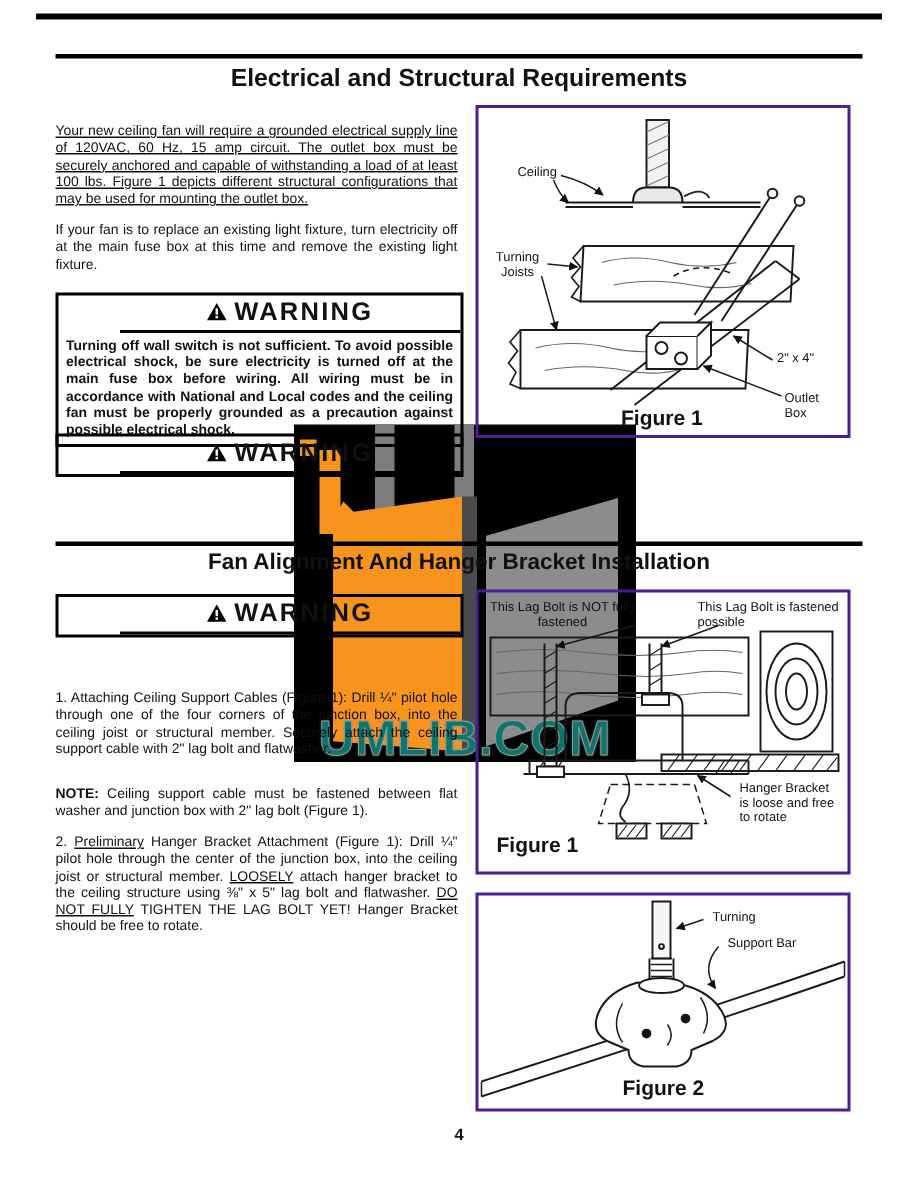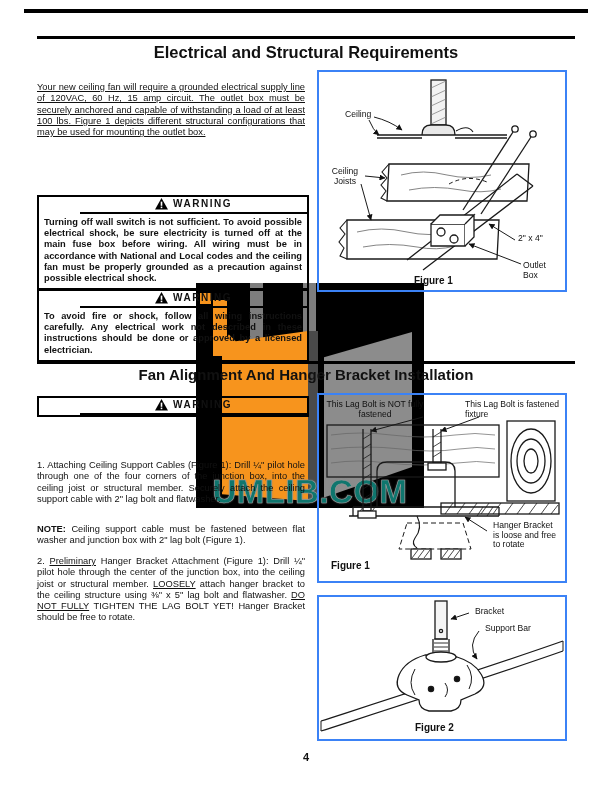--- a/index.html
+++ b/index.html
@@ -18,30 +18,30 @@
   h2.title2 { position:absolute; left:0; right:0; top:366px; margin:0;
     text-align:center; font-size:15px; font-weight:bold; }
 
   .col { left:37px; width:268px; }
   p.body { margin:0; font-size:9.3px; line-height:11.3px; text-align:justify; }
   .note { }
   .note b { font-weight:bold; }
   .u { text-decoration:underline; }
 
   .warnbox { border:2px solid #000; }
-  .warnhead { display:flex; align-items:flex-start; justify-content:center; gap:5px;
+  .warnhead { display:flex; align-items:center; justify-content:center; gap:5px;
     border-bottom:2px solid #000; padding:1px 0 2px 0;
-    font-size:10px; font-weight:bold; letter-spacing:1.5px;margin-left:41px; }
+    font-size:17px; font-weight:bold; letter-spacing:1.5px;margin-left:41px; }
   .warnbody { padding:3px 5px 4px 5px; font-size:9.3px; line-height:11.2px;
     font-weight:bold; text-align:justify; }
 
-  .figbox { border:2px solid #3b82f6; background:transparent; }
+  .figbox { border:2px solid #4c1d95; background:transparent; }
   .figbox svg { position:absolute; left:0; top:0; }
   .figlabel { position:absolute; font-size:8.6px; line-height:9.6px; color:#111; }
-  .figcap { position:absolute; font-size:10px; font-weight:bold; }
+  .figcap { position:absolute; font-size:14px; font-weight:bold; }
 
   .pagenum { position:absolute; left:0; right:0; top:751px; text-align:center;
     font-size:11px; font-weight:bold; }
 
   
   .wm-black { position:absolute; inset:0; background:#000; }
   .wm-orange { background:#F7941D; }
   .wm-gray { background:#8C8C8C; }
   .wm-text { position:absolute; left:0; bottom:-3px; width:100%; text-align:center;
     font-size:33px; font-weight:bold; letter-spacing:0.5px; color:#0f766e;
@@ -65,20 +65,21 @@
   </div>
 
   <div class="content">
 
     <div class="abs rule" style="left:24px; top:9px; width:564px; height:4px;"></div>
     <div class="abs rule" style="left:37px; top:36px; width:538px; height:3px;"></div>
 
     <h1 class="title">Electrical and Structural Requirements</h1>
 
     <p class="body abs col" style="top:82px;text-decoration:underline;">Your new ceiling fan will require a grounded electrical supply line of 120VAC, 60 Hz, 15 amp circuit.  The outlet box must be securely anchored and capable of withstanding a load of at least 100 lbs.  Figure 1 depicts different structural configurations that may be used for mounting the outlet box.</p>
+    <p class="body abs col" style="top:148px;">If your fan is to replace an existing light fixture, turn electricity off at the main fuse box at this time and remove the existing light fixture.</p>
 
     <div class="warnbox abs col" style="top:195px;">
       <div class="warnhead">
         <svg width="13" height="12" viewBox="0 0 13 12">
           <path d="M6.5 0 L13 11.5 L0 11.5 Z" fill="#000"></path>
           <rect x="5.7" y="3.6" width="1.6" height="4.2" fill="#fff"></rect>
           <rect x="5.7" y="8.6" width="1.6" height="1.6" fill="#fff"></rect>
         </svg>
         <span>WARNING</span>
       </div>
@@ -87,21 +88,20 @@
 
     <div class="warnbox abs col" style="top:289px;">
       <div class="warnhead">
         <svg width="13" height="12" viewBox="0 0 13 12">
           <path d="M6.5 0 L13 11.5 L0 11.5 Z" fill="#000"></path>
           <rect x="5.7" y="3.6" width="1.6" height="4.2" fill="#fff"></rect>
           <rect x="5.7" y="8.6" width="1.6" height="1.6" fill="#fff"></rect>
         </svg>
         <span>WARNING</span>
       </div>
-      <div class="warnbody">To avoid fire or shock, follow all wiring instructions carefully.  Any electrical work not described in these instructions should be done or approved by a licensed electrician.</div>
     </div>
 
     <div class="abs rule" style="left:37px; top:361px; width:538px; height:3px;"></div>
 
     <h2 class="title2">Fan Alignment And Hanger Bracket Installation</h2>
 
     <div class="warnbox abs col" style="top:396px;">
       <div class="warnhead">
         <svg width="13" height="12" viewBox="0 0 13 12">
           <path d="M6.5 0 L13 11.5 L0 11.5 Z" fill="#000"></path>
@@ -158,21 +158,21 @@
 
           <path d="M55 45 q16 4 28 13" marker-end="url(#ah1)" stroke-width="1"></path>
           <path d="M50 48 q4 10 10 15" marker-end="url(#ah1)" stroke-width="1"></path>
           <path d="M46 104 L66 106" marker-end="url(#ah1)" stroke-width="1"></path>
           <path d="M42 112 L52 148" marker-end="url(#ah1)" stroke-width="1"></path>
           <path d="M196 168 L170 152" marker-end="url(#ah1)" stroke-width="1"></path>
           <path d="M202 192 L150 172" marker-end="url(#ah1)" stroke-width="1"></path>
         </g>
       </svg>
       <div class="figlabel" style="left:26px; top:38px;">Ceiling</div>
-      <div class="figlabel" style="left:6px; top:95px; width:40px; text-align:center;">Ceiling Joists</div>
+      <div class="figlabel" style="left:6px; top:95px; width:40px; text-align:center;">Turning Joists</div>
       <div class="figlabel" style="left:199px; top:162px;">2" x 4"</div>
       <div class="figlabel" style="left:204px; top:189px; width:36px;">Outlet Box</div>
       <div class="figcap" style="left:95px; bottom:4px;">Figure 1</div>
     </div>
 
     <div class="figbox abs" style="left:317px; top:393px; width:246px; height:186px;">
       <svg width="246" height="182" viewBox="0 0 246 182">
         <defs>
           <marker id="ah2" markerWidth="7" markerHeight="6" refX="5.5" refY="3" orient="auto">
             <path d="M0 0 L6 3 L0 6 Z" fill="#111"></path>
@@ -211,21 +211,21 @@
           <path d="M93 163 l6 -8 M99 163 l6 -8 M105 163 l6 -8" stroke-width="0.8"></path>
           <rect x="122" y="154" width="20" height="10" fill="#fff"></rect>
           <path d="M123 163 l6 -8 M129 163 l6 -8 M135 163 l6 -8" stroke-width="0.8"></path>
 
           <path d="M104 22 L52 36" marker-end="url(#ah2)" stroke-width="1"></path>
           <path d="M160 22 L122 36" marker-end="url(#ah2)" stroke-width="1"></path>
           <path d="M168 136 L146 122" marker-end="url(#ah2)" stroke-width="1"></path>
         </g>
       </svg>
       <div class="figlabel" style="left:2px; top:5px; width:108px; text-align:center;">This Lag Bolt is NOT fully fastened</div>
-      <div class="figlabel" style="left:146px; top:5px; width:96px; text-align:left;">This Lag Bolt is fastened fixture</div>
+      <div class="figlabel" style="left:146px; top:5px; width:96px; text-align:left;">This Lag Bolt is fastened possible</div>
       <div class="figlabel" style="left:174px; top:126px; width:64px;">Hanger Bracket is loose and free to rotate</div>
       <div class="figcap" style="left:12px; bottom:10px;">Figure 1</div>
     </div>
 
     <div class="figbox abs" style="left:317px; top:595px; width:246px; height:142px;">
       <svg width="246" height="138" viewBox="0 0 246 138">
         <defs>
           <marker id="ah3" markerWidth="7" markerHeight="6" refX="5.5" refY="3" orient="auto">
             <path d="M0 0 L6 3 L0 6 Z" fill="#111"></path>
           </marker>
@@ -245,21 +245,21 @@
           <ellipse cx="122" cy="60" rx="15" ry="5" fill="#fff"></ellipse>
           <path d="M96 72 q-8 14 0 26 M148 68 q8 12 2 24" stroke-width="1"></path>
           <circle cx="112" cy="92" r="2.6" fill="#111"></circle>
           <circle cx="138" cy="82" r="2.6" fill="#111"></circle>
           <path d="M126 86 q5 7 0 14" stroke-width="1"></path>
 
           <path d="M150 16 L132 22" marker-end="url(#ah3)" stroke-width="1"></path>
           <path d="M160 34 Q148 48 158 62" marker-end="url(#ah3)" stroke-width="1"></path>
         </g>
       </svg>
-      <div class="figlabel" style="left:156px; top:10px;">Bracket</div>
+      <div class="figlabel" style="left:156px; top:10px;">Turning</div>
       <div class="figlabel" style="left:166px; top:27px;">Support Bar</div>
       <div class="figcap" style="left:96px; bottom:6px;">Figure 2</div>
     </div>
 
     <div class="pagenum">4</div>
 
   </div>
 </div>
 
 </body></html>

